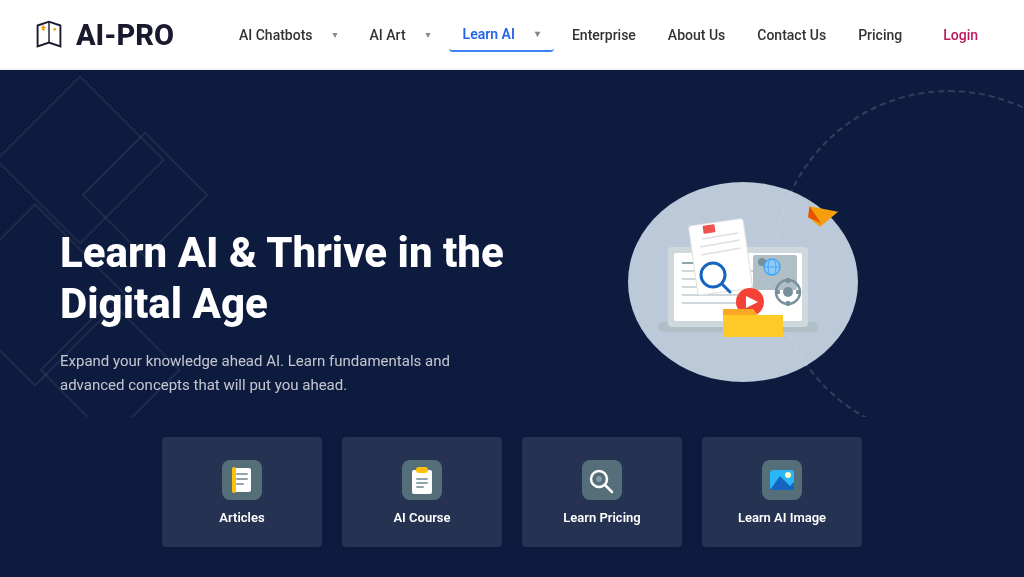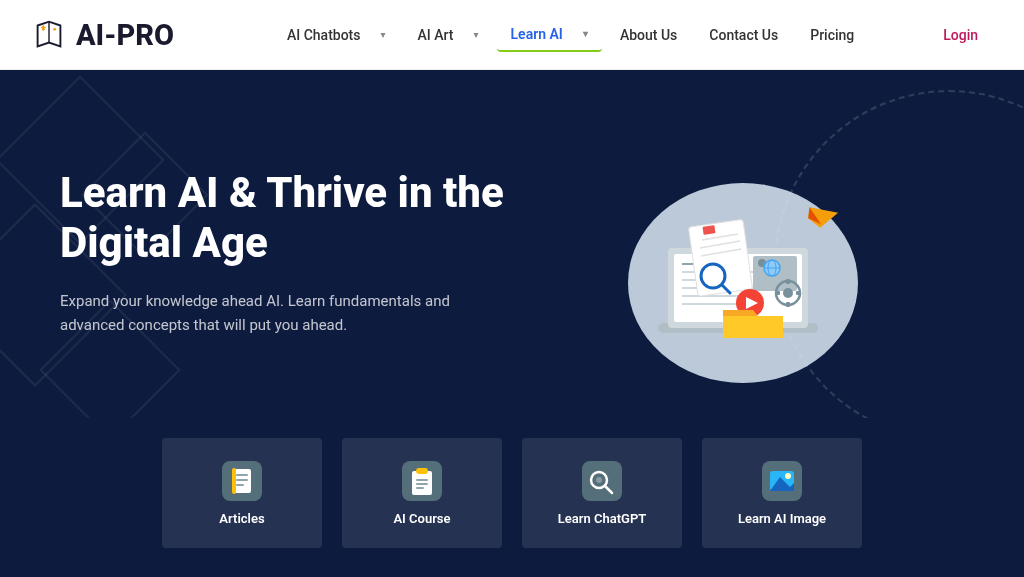--- a/index.html
+++ b/index.html
@@ -45,21 +45,21 @@
       cursor: pointer;
       display: flex;
       align-items: center;
       gap: 20px;
       border-radius: 4px;
       white-space: nowrap;
     }
     .nav-item.active {
       color: #2563eb;
       font-weight: 600;
-      border-bottom: 2px solid #84cc16;
+      border-bottom: 2px solid #3b82f6;
     }
     .nav-chevron {
       font-size: 10px;
       color: #888;
     }
     .nav-login {
       padding: 8px 16px;
       font-size: 14px;
       font-weight: 500;
       color: #be185d;
@@ -98,26 +98,25 @@
       right: -100px;
       top: 20px;
       width: 350px;
       height: 350px;
       border: 2px dashed rgba(255,255,255,0.15);
       border-radius: 50%;
     }
 
     .hero-content {
       display: flex;
-      align-items: flex-start;
+      align-items: flex-end;
       padding: 50px 60px 20px 60px;
       flex: 1;
       position: relative;
       z-index: 2;
-      margin-top: 48px;
     }
     .hero-text {
       flex: 1;
       max-width: 500px;
     }
     .hero-title {
       font-size: 42px;
       font-weight: 800;
       color: #fff;
       line-height: 1.2;
@@ -197,20 +196,23 @@
       <span>AI Chatbots</span>
       <span class="nav-chevron">▾</span>
     </div>
     <div class="nav-item">
       <span>AI Art</span>
       <span class="nav-chevron">▾</span>
     </div>
     <div class="nav-item active">
       <span>Learn AI</span>
       <span class="nav-chevron">▾</span>
+    </div>
+    <div class="nav-item">
+      <span>Enterprise</span>
     </div>
     <div class="nav-item">
       <span>About Us</span>
     </div>
     <div class="nav-item">
       <span>Contact Us</span>
     </div>
     <div class="nav-item">
       <span>Pricing</span>
     </div>
@@ -324,21 +326,21 @@
     <div class="card">
       <div class="card-icon">
         <svg width="40" height="40" viewBox="0 0 40 40" fill="none" xmlns="http://www.w3.org/2000/svg">
           <rect width="40" height="40" rx="8" fill="#546e7a"></rect>
           <circle cx="17" cy="19" r="8" fill="none" stroke="#fff" stroke-width="2.5"></circle>
           <line x1="23" y1="25" x2="30" y2="32" stroke="#fff" stroke-width="2.5" stroke-linecap="round"></line>
 
           <circle cx="17" cy="19" r="3" fill="rgba(255,255,255,0.3)"></circle>
         </svg>
       </div>
-      <span class="card-label">Learn ChatGPT</span>
+      <span class="card-label">Learn Pricing</span>
     </div>
 
     <div class="card">
       <div class="card-icon">
         <svg width="40" height="40" viewBox="0 0 40 40" fill="none" xmlns="http://www.w3.org/2000/svg">
           <rect width="40" height="40" rx="8" fill="#546e7a"></rect>
           <rect x="8" y="10" width="24" height="20" rx="3" fill="#29b6f6"></rect>
 
           <polygon points="8,30 18,16 28,26 32,22 32,30" fill="#1565c0"></polygon>
           <circle cx="26" cy="15" r="3" fill="#fff9c4"></circle>

